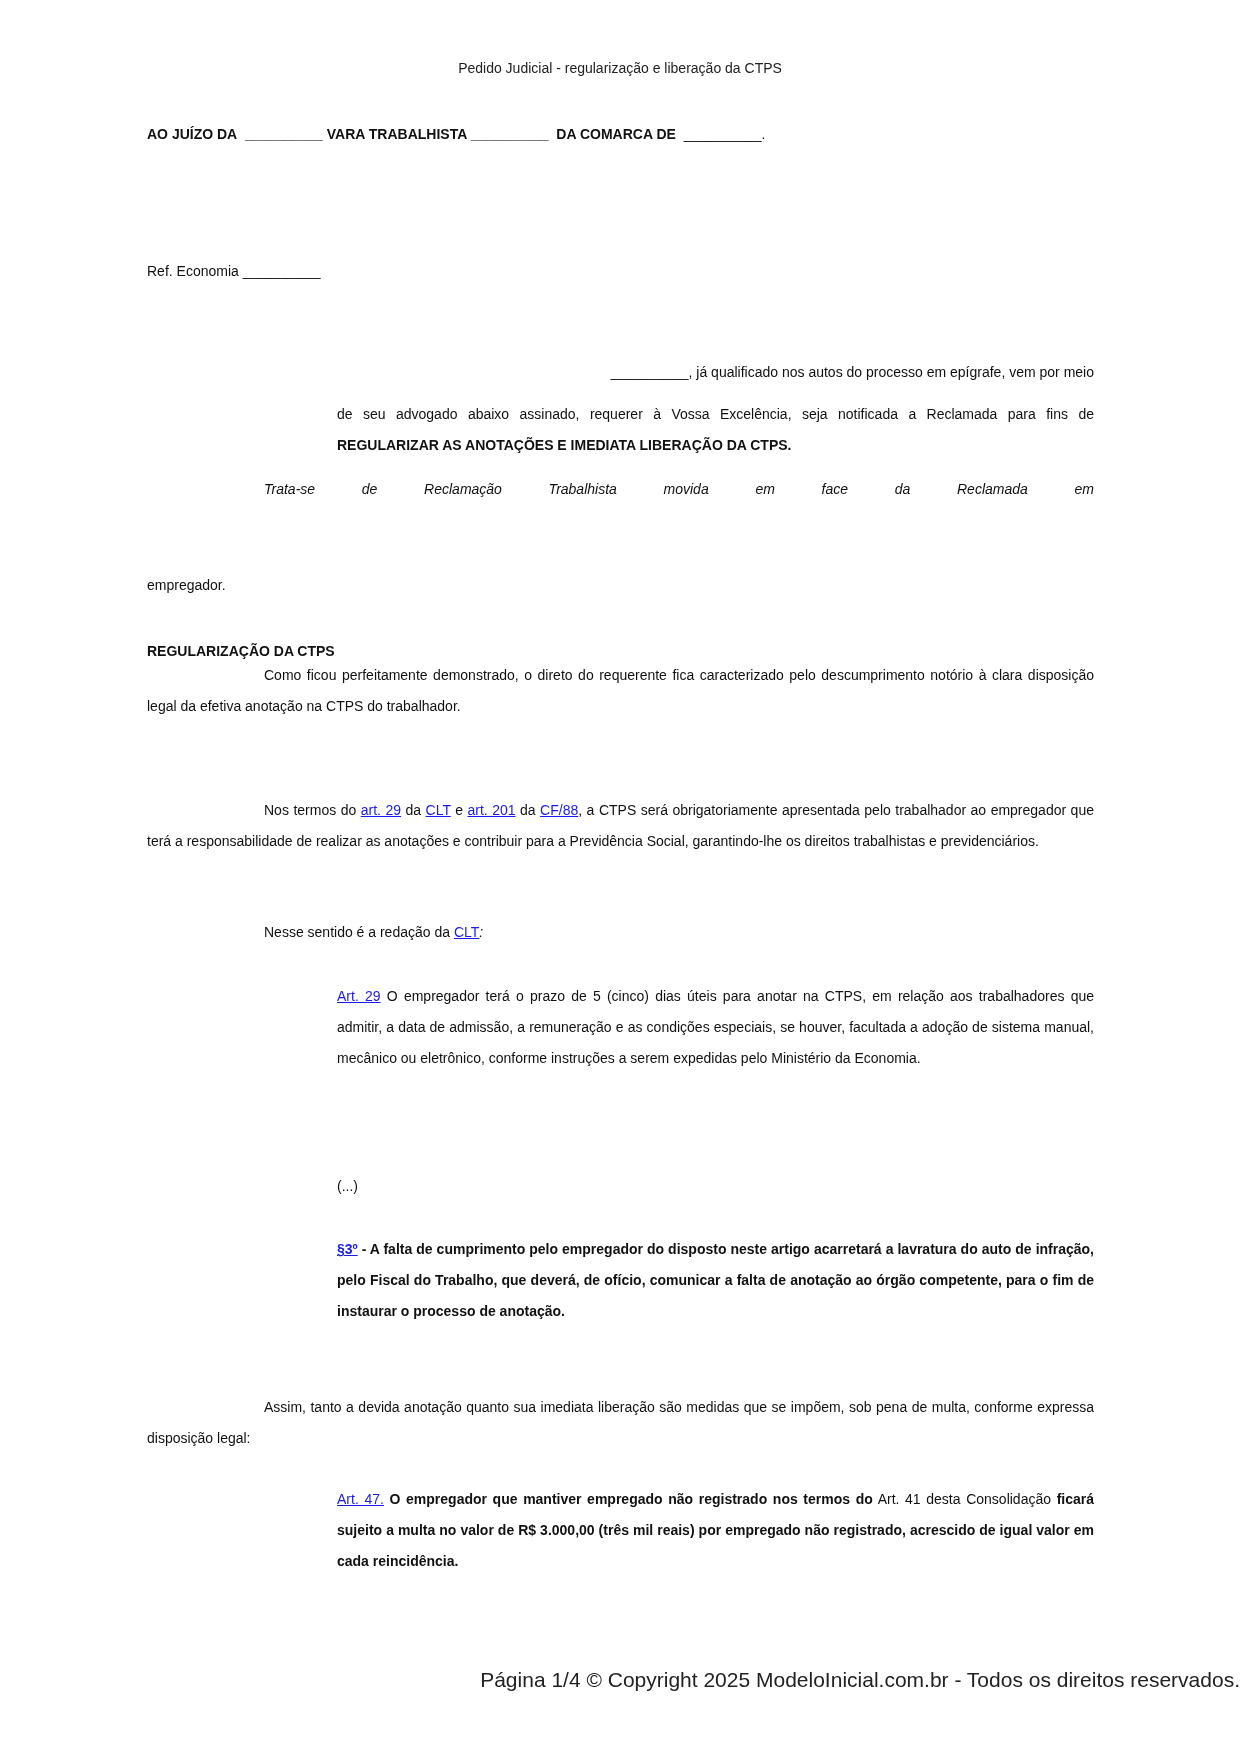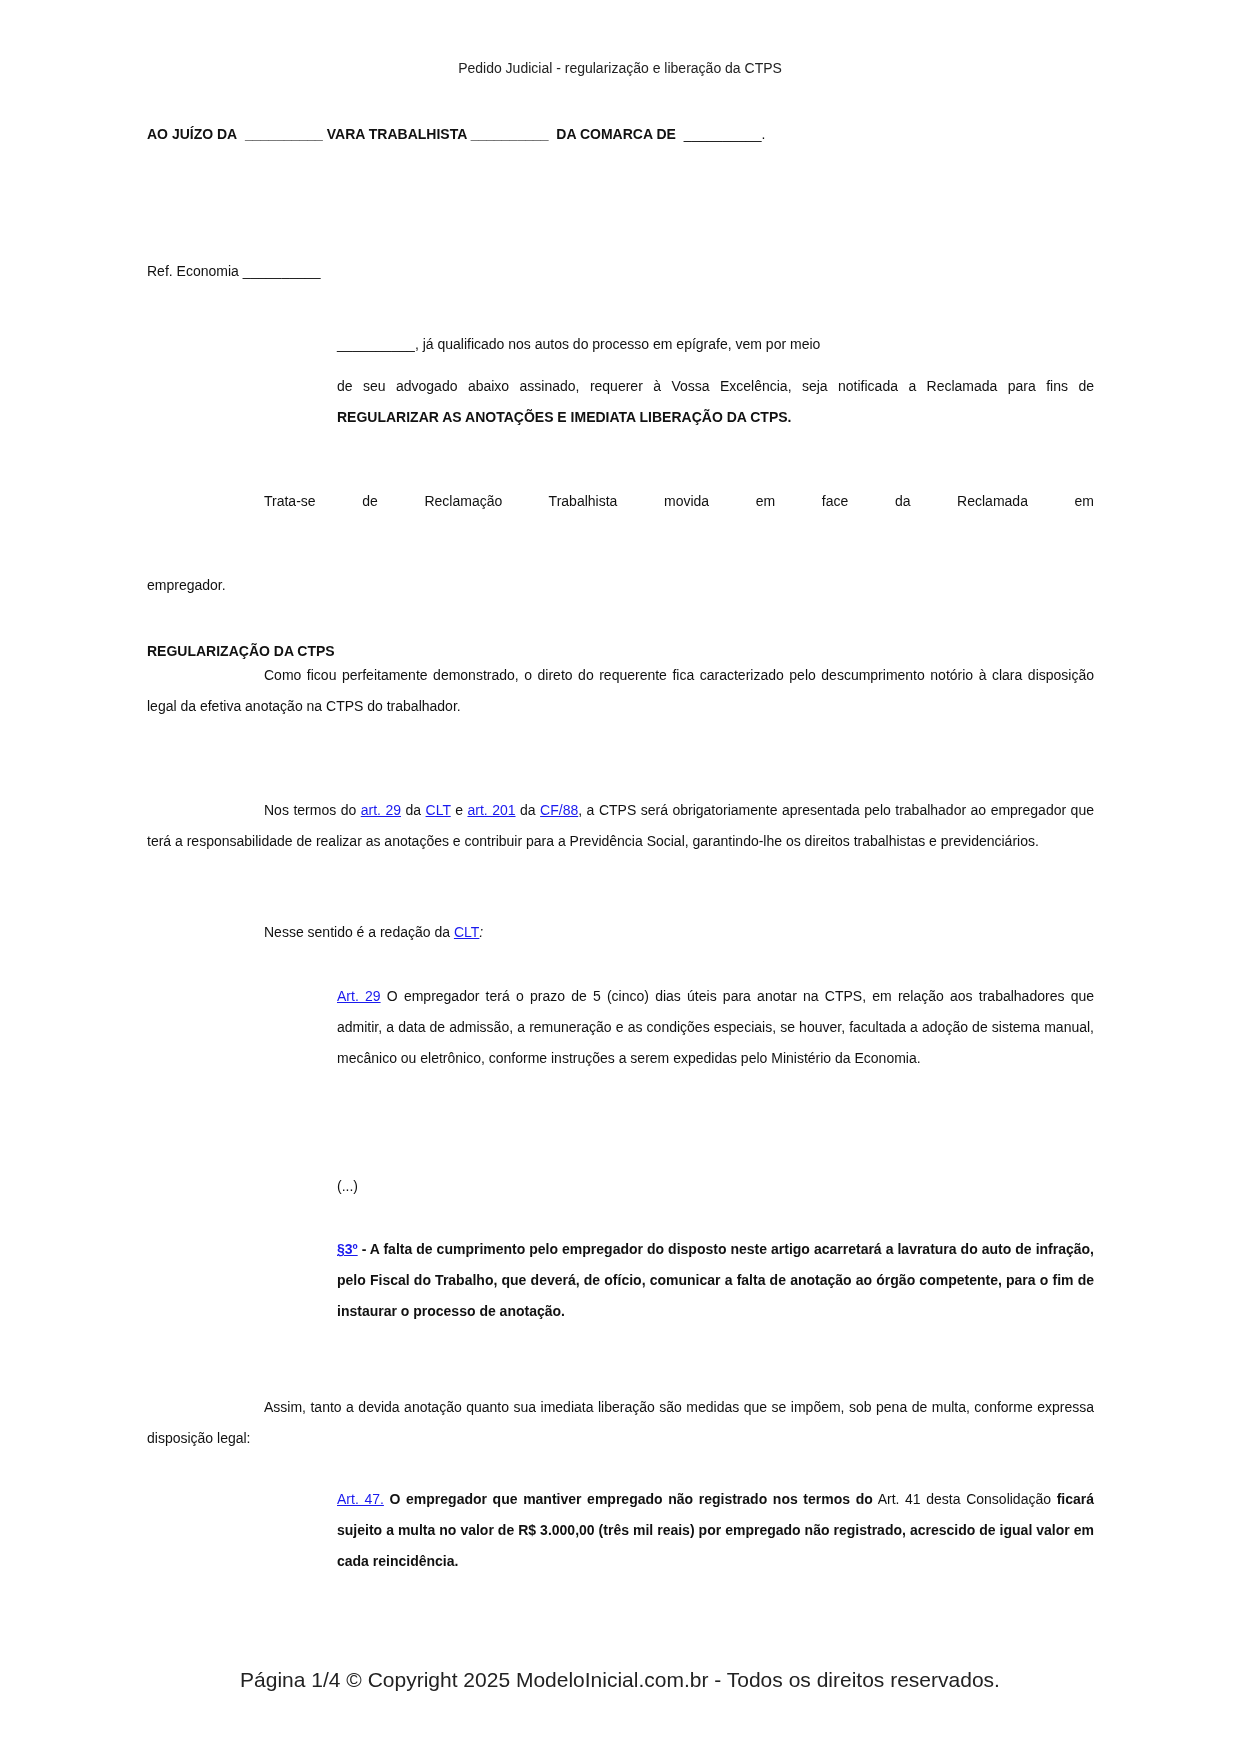--- a/index.html
+++ b/index.html
@@ -10,21 +10,21 @@
   .page-header {
     position: absolute; top: 60px; left: 0; width: 1240px; text-align: center;
     font-size: 14px; color: #222;
   }
   .content { position: absolute; left: 147px; width: 947px; top: 0; }
   .p { font-size: 14px; line-height: 31px; margin: 0; text-align: justify; }
   .b { font-weight: bold; }
   a.link { color: #1a1aee; text-decoration: underline; }
   .indent { text-indent: 117px; }
   .footer {
-    position: absolute; top: 1668px; left: 0; width: 1240px; text-align: center;
+    position: absolute; top: 1668px; left: 0; width: 1240px; text-align: right;
     font-size: 21px; color: #222;
   }
   .abs { position: absolute; }
 </style>
 </head>
 <body>
 
 <div class="page-header">Pedido Judicial - regularização e liberação da CTPS</div>
 
 <div class="content">
@@ -37,29 +37,29 @@
     <span>DA COMARCA DE</span>&nbsp;
     <span style="font-weight:normal;">__________</span><span style="font-weight:normal;">.</span>
   </div>
 
   <div class="abs p" style="top:256px; left:0;">
     <span>Ref. Economia</span>
     <span>__________</span>
   </div>
 
   <div class="abs p" style="top:329px; left:190px; width:757px;">
-    <div style="text-align:left;">
+    <div style="text-align:right;margin-top:28px;">
       <span>__________</span><span>, já qualificado nos autos do processo em epígrafe, vem por meio</span>
     </div>
     <div style="margin-top:11px;">
       <span>de seu advogado abaixo assinado, requerer à Vossa Excelência, seja notificada a Reclamada para fins de </span><span class="b">REGULARIZAR AS ANOTAÇÕES E IMEDIATA LIBERAÇÃO DA CTPS.</span>
     </div>
   </div>
 
-  <div class="abs p" style="top:486px; left:117px; width:830px;">
+  <div class="abs p" style="top:474px; left:117px; width:830px;font-style:italic;">
     <div style="text-align:justify; text-align-last:justify;">Trata-se de Reclamação Trabalhista movida em face da Reclamada em</div>
   </div>
   <div class="abs p" style="top:570px; left:0;">empregador.</div>
 
   <div class="abs p b" style="top:636px; left:0;">REGULARIZAÇÃO DA CTPS</div>
 
   <div class="abs p indent" style="top:660px; left:0; width:947px;">Como ficou perfeitamente demonstrado, o direto do requerente fica caracterizado pelo descumprimento notório à clara disposição legal da efetiva anotação na CTPS do trabalhador.</div>
 
   <div class="abs p indent" style="top:795px; left:0; width:947px;">
     <span>Nos termos do </span><a class="link" href="#">art. 29</a><span> da </span><a class="link" href="#">CLT</a><span> e </span><a class="link" href="#">art. 201</a><span> da </span><a class="link" href="#">CF/88</a><span>, a CTPS será obrigatoriamente apresentada pelo trabalhador ao empregador que terá a responsabilidade de realizar as anotações e contribuir para a Previdência Social, garantindo-lhe os direitos trabalhistas e previdenciários.</span>

